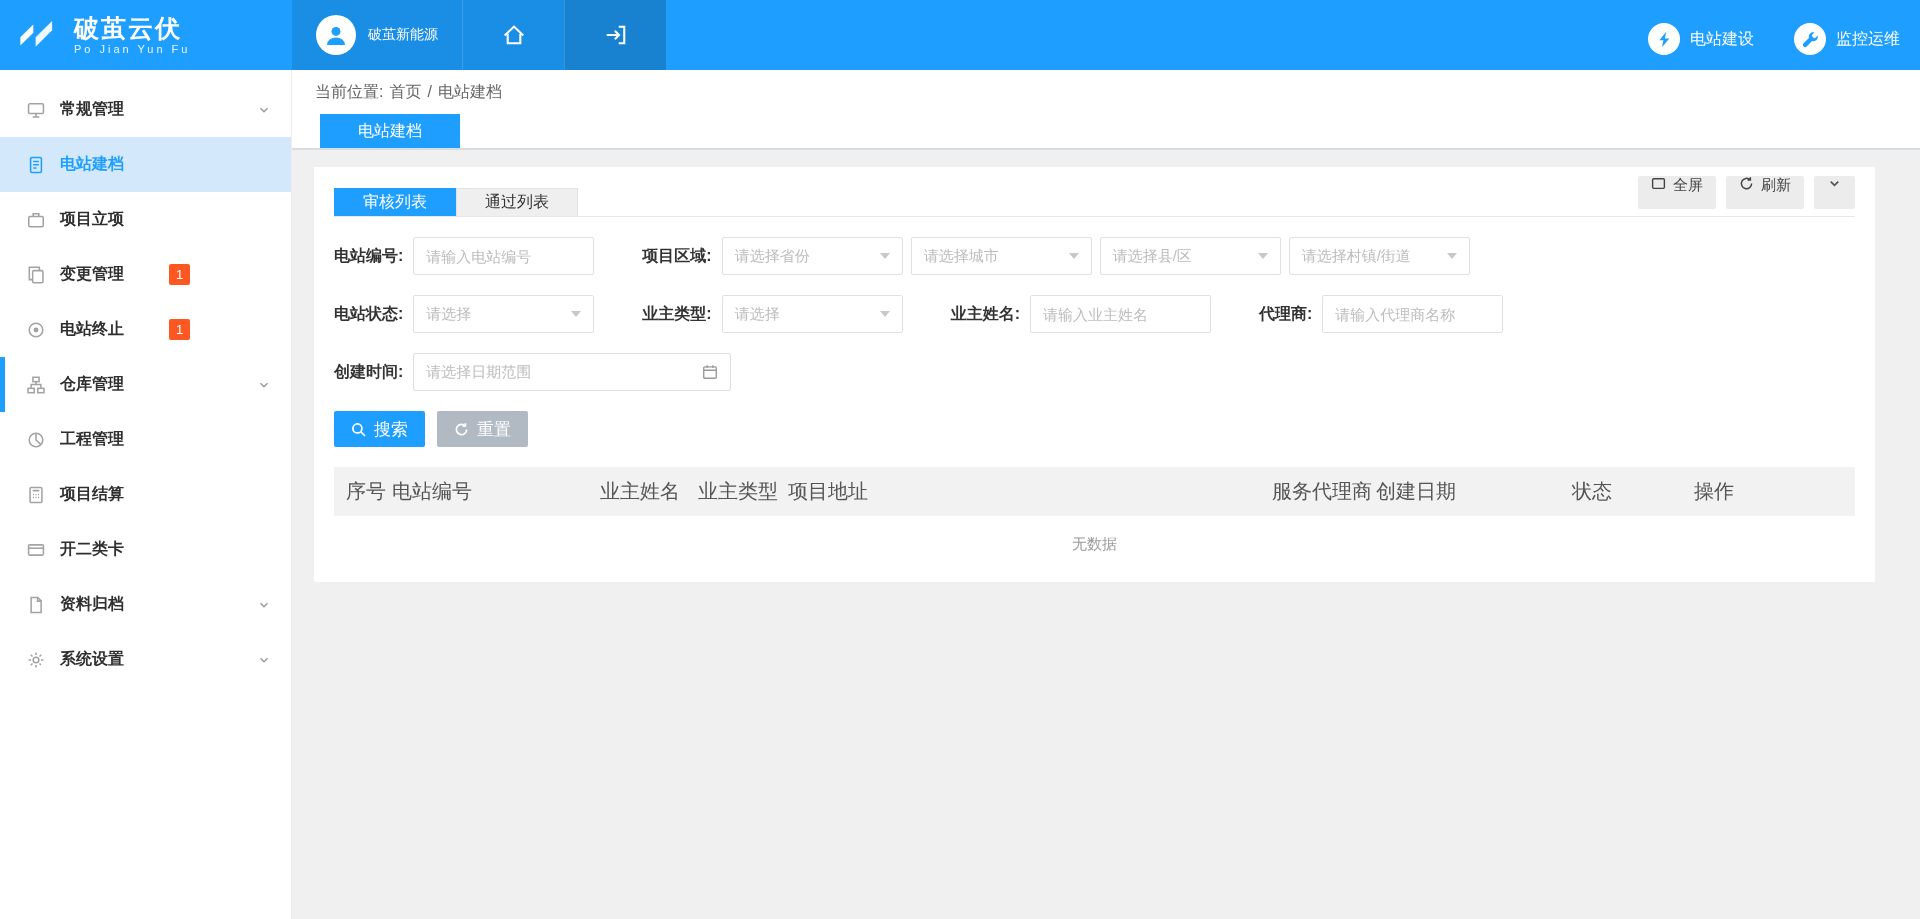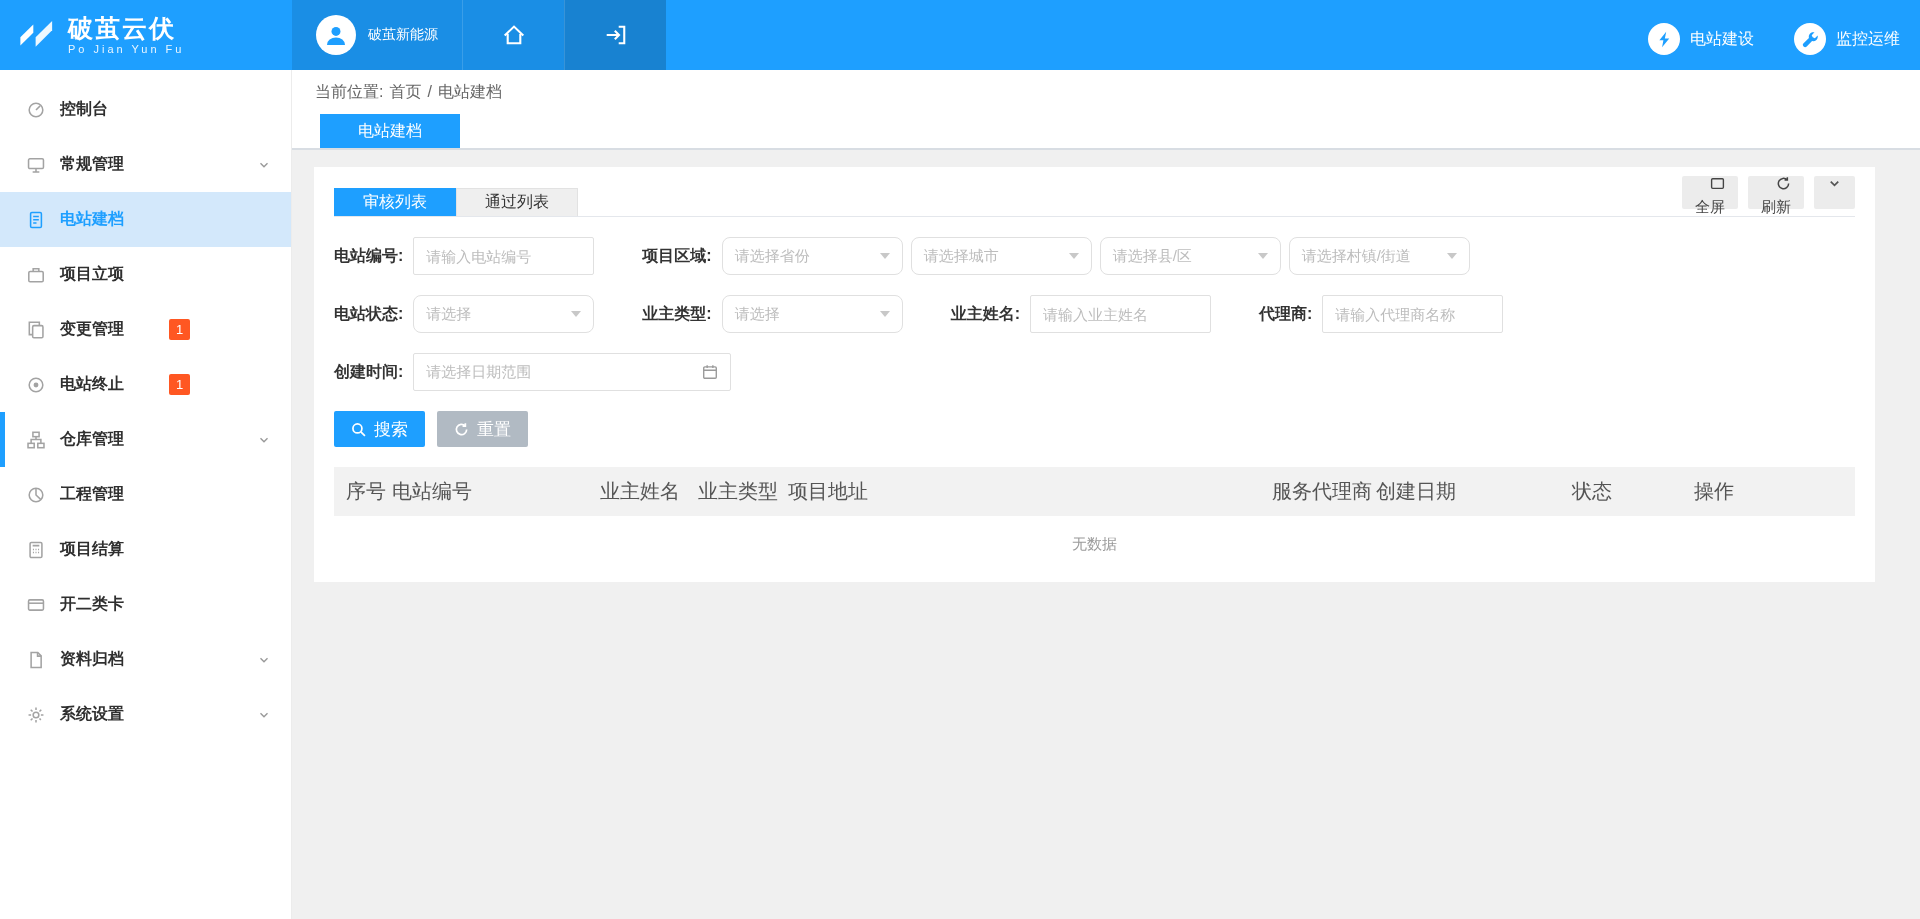--- a/index.html
+++ b/index.html
@@ -5,21 +5,21 @@
   * { margin:0; padding:0; box-sizing:border-box; }
   html,body { width:1920px; height:919px; overflow:hidden; }
   body {
     font-family:"Liberation Sans","DejaVu Sans",sans-serif;
     font-size:16px; color:#333; background:#f0f0f0;
   }
   svg { display:block; }
 
   
   .header { height:70px; background:#1e9fff; display:flex; align-items:stretch; color:#fff; }
-  .logo { width:292px; display:flex; align-items:center; gap:10px; padding-left:18px; }
+  .logo { width:292px; display:flex; align-items:center; gap:16px; padding-left:18px; }
   .logo-text .t1 { font-size:25px; font-weight:bold; letter-spacing:2px; line-height:1.1; }
   .logo-text .t2 { font-size:11px; letter-spacing:3px; opacity:.9; }
   .hdr-user { display:flex; align-items:center; gap:12px; padding:0 24px; background:rgba(0,0,0,.10); cursor:pointer; }
   .avatar { width:40px; height:40px; border-radius:50%; background:#fff; display:flex; align-items:center; justify-content:center; }
   .hdr-user .uname { font-size:14px; }
   .hdr-btn { width:102px; display:flex; align-items:center; justify-content:center; background:rgba(0,0,0,.10); border-left:1px solid rgba(255,255,255,.14); cursor:pointer; }
   .hdr-btn.dark { background:rgba(0,0,0,.18); }
   .hdr-spacer { flex:1; }
   .hdr-item { display:flex; align-items:center; gap:10px; padding:0 20px; cursor:pointer; font-size:16px;margin-top:8px; }
   .circle-icon { width:32px; height:32px; border-radius:50%; background:#fff; display:flex; align-items:center; justify-content:center; }
@@ -45,31 +45,31 @@
   .page-tab { height:34px; min-width:140px; background:#1e9fff; color:#fff; display:flex; align-items:center; justify-content:center; font-size:16px; cursor:pointer; }
 
   
   .content { flex:1; padding:17px 0 0 22px; }
   .card { width:1561px; background:#fff; padding:9px 20px 10px 20px; }
 
   .card-tabs { display:flex; align-items:flex-end; border-bottom:1px solid #e4e7ec; }
   .ctab { height:28px; padding:0 28px; display:flex; align-items:center; font-size:16px; cursor:pointer; background:#efefef; border:1px solid #e2e2e2; border-bottom:none; color:#333; }
   .ctab.active { background:#1e9fff; border-color:#1e9fff; color:#fff; }
   .card-toolbar { margin-left:auto; display:flex; gap:10px; margin-bottom:7px; align-items:center; }
-  .tool-btn { height:33px; padding:0 13px; background:#ececec; border:none; border-radius:2px; display:flex; align-items:flex-end; gap:7px; font-size:15px; color:#444; cursor:pointer; font-family:inherit;flex-direction:column; }
+  .tool-btn { height:33px; padding:0 13px; background:#ececec; border:none; border-radius:2px; display:flex; align-items:flex-start; gap:7px; font-size:15px; color:#444; cursor:pointer; font-family:inherit; }
 
   
   .filters { padding-top:20px; }
   .frow { display:flex; align-items:center; margin-bottom:20px; }
   .fgroup { display:flex; align-items:center; }
   .fgroup + .fgroup { margin-left:48px; }
   .flabel { font-weight:700; margin-right:10px; white-space:nowrap; font-size:16px; color:#333; }
   .inp { width:181px; height:38px; border:1px solid #e0e0e0; border-radius:2px; padding:0 12px; font-size:15px; color:#333; outline:none; font-family:inherit; }
   .inp::placeholder { color:#bdbdbd; }
-  .sel { width:181px; height:38px; border:1px solid #e0e0e0; border-radius:8px; background:#fff; display:flex; align-items:center; justify-content:space-between; padding:0 12px; color:#bdbdbd; font-size:15px; cursor:pointer; }
+  .sel { width:181px; height:38px; border:1px solid #e0e0e0; border-radius:2px; background:#fff; display:flex; align-items:center; justify-content:space-between; padding:0 12px; color:#bdbdbd; font-size:15px; cursor:pointer; }
   .sel-group { display:flex; gap:8px; }
   .caret { width:0; height:0; border-left:5px solid transparent; border-right:5px solid transparent; border-top:6px solid #c8c8c8; flex:none; }
   .date-inp { width:318px; height:38px; border:1px solid #e0e0e0; border-radius:2px; background:#fff; display:flex; align-items:center; justify-content:space-between; padding:0 12px; color:#bdbdbd; font-size:15px; cursor:text; }
 
   
   .actions { display:flex; gap:12px; margin-top:2px; }
   .btn { height:36px; padding:0 17px; border:none; border-radius:2px; color:#fff; font-size:17px; display:flex; align-items:center; gap:8px; cursor:pointer; font-family:inherit; }
   .btn.search { background:#1e9fff; }
   .btn.reset { background:#b1bac3; }
 
@@ -144,29 +144,20 @@
       </svg>
     </span>
     <span>监控运维</span>
   </div>
 </div>
 
 <div class="layout">
 
   <div class="sidebar">
 
-    <div class="side-item">
-      <span class="sicon">
-        <svg width="18" height="18" viewBox="0 0 14 14" fill="none" stroke="currentColor" stroke-width="1.2">
-          <circle cx="7" cy="7" r="5.3"></circle>
-            <path d="M7 7 l3.2 -3.2"></path>
-        </svg>
-      </span>
-      <span>控制台</span>
-    </div>
 
     <div class="side-item">
       <span class="sicon">
         <svg width="18" height="18" viewBox="0 0 14 14" fill="none" stroke="currentColor" stroke-width="1.2">
           <rect x="1.2" y="2.2" width="11.6" height="7.6" rx="1"></rect>
             <path d="M7 9.8 v2.4 M4.4 12.4 h5.2"></path>
         </svg>
       </span>
       <span>常规管理</span>
       <span class="schev">

